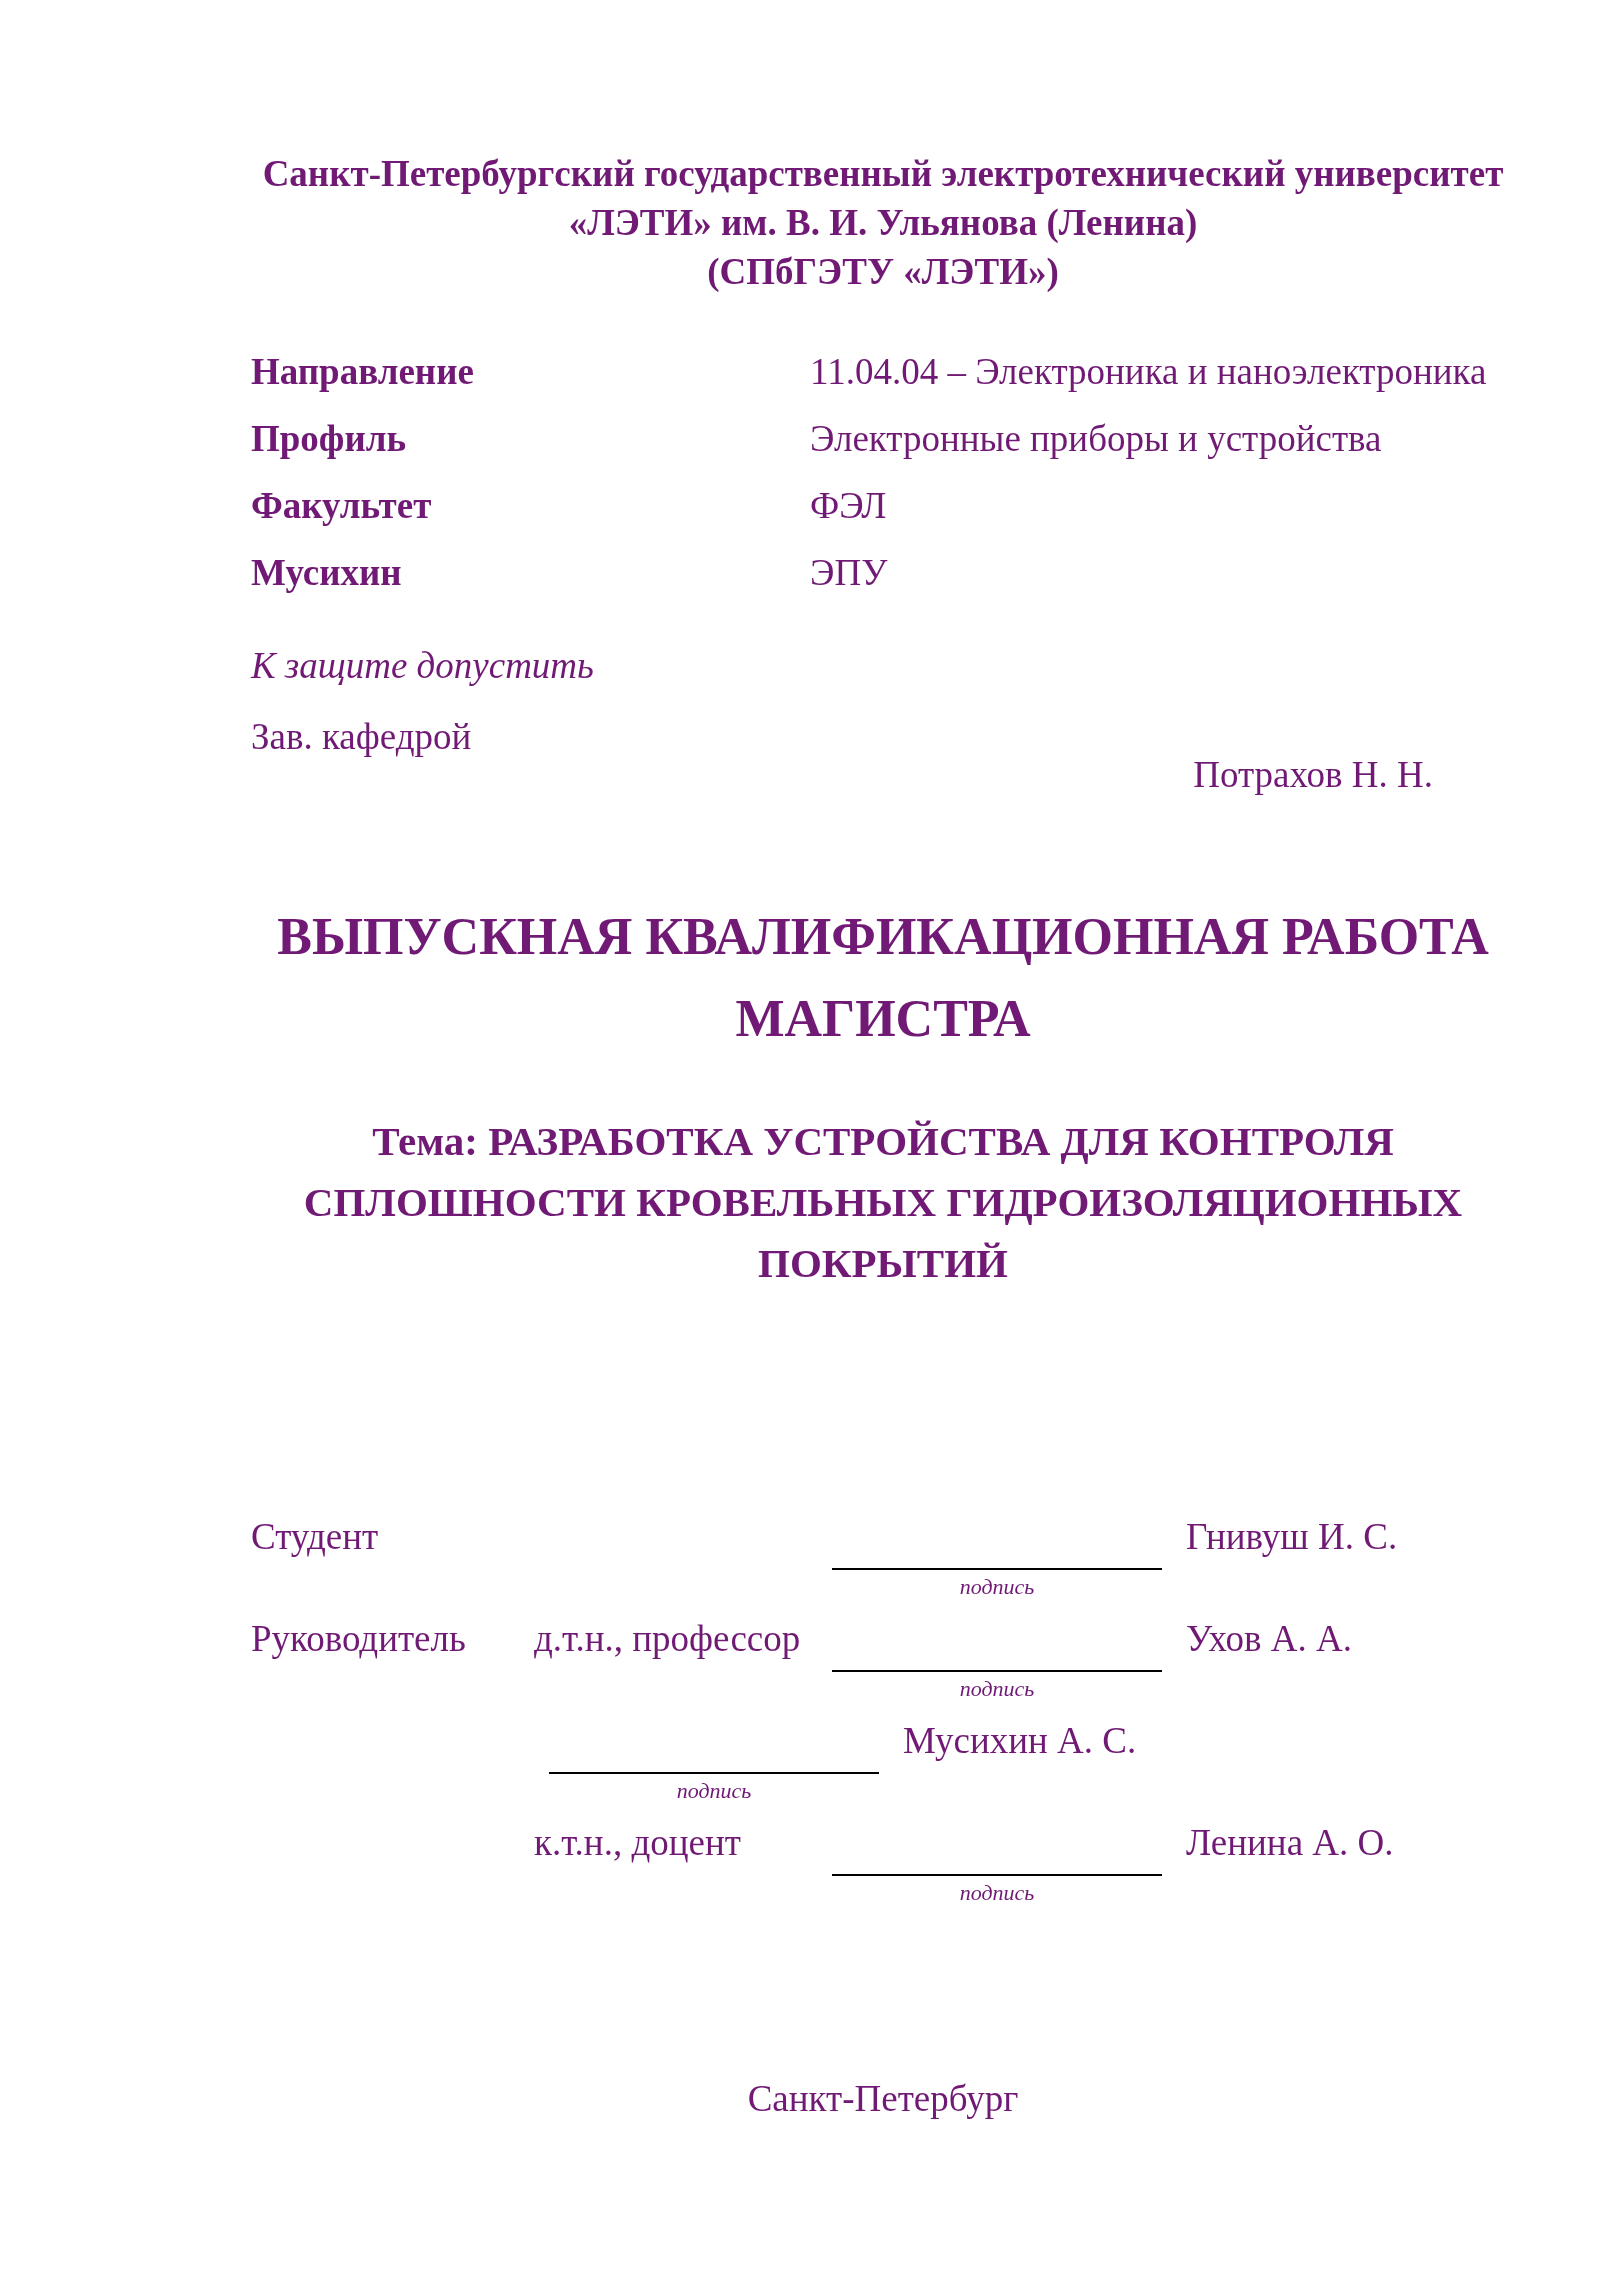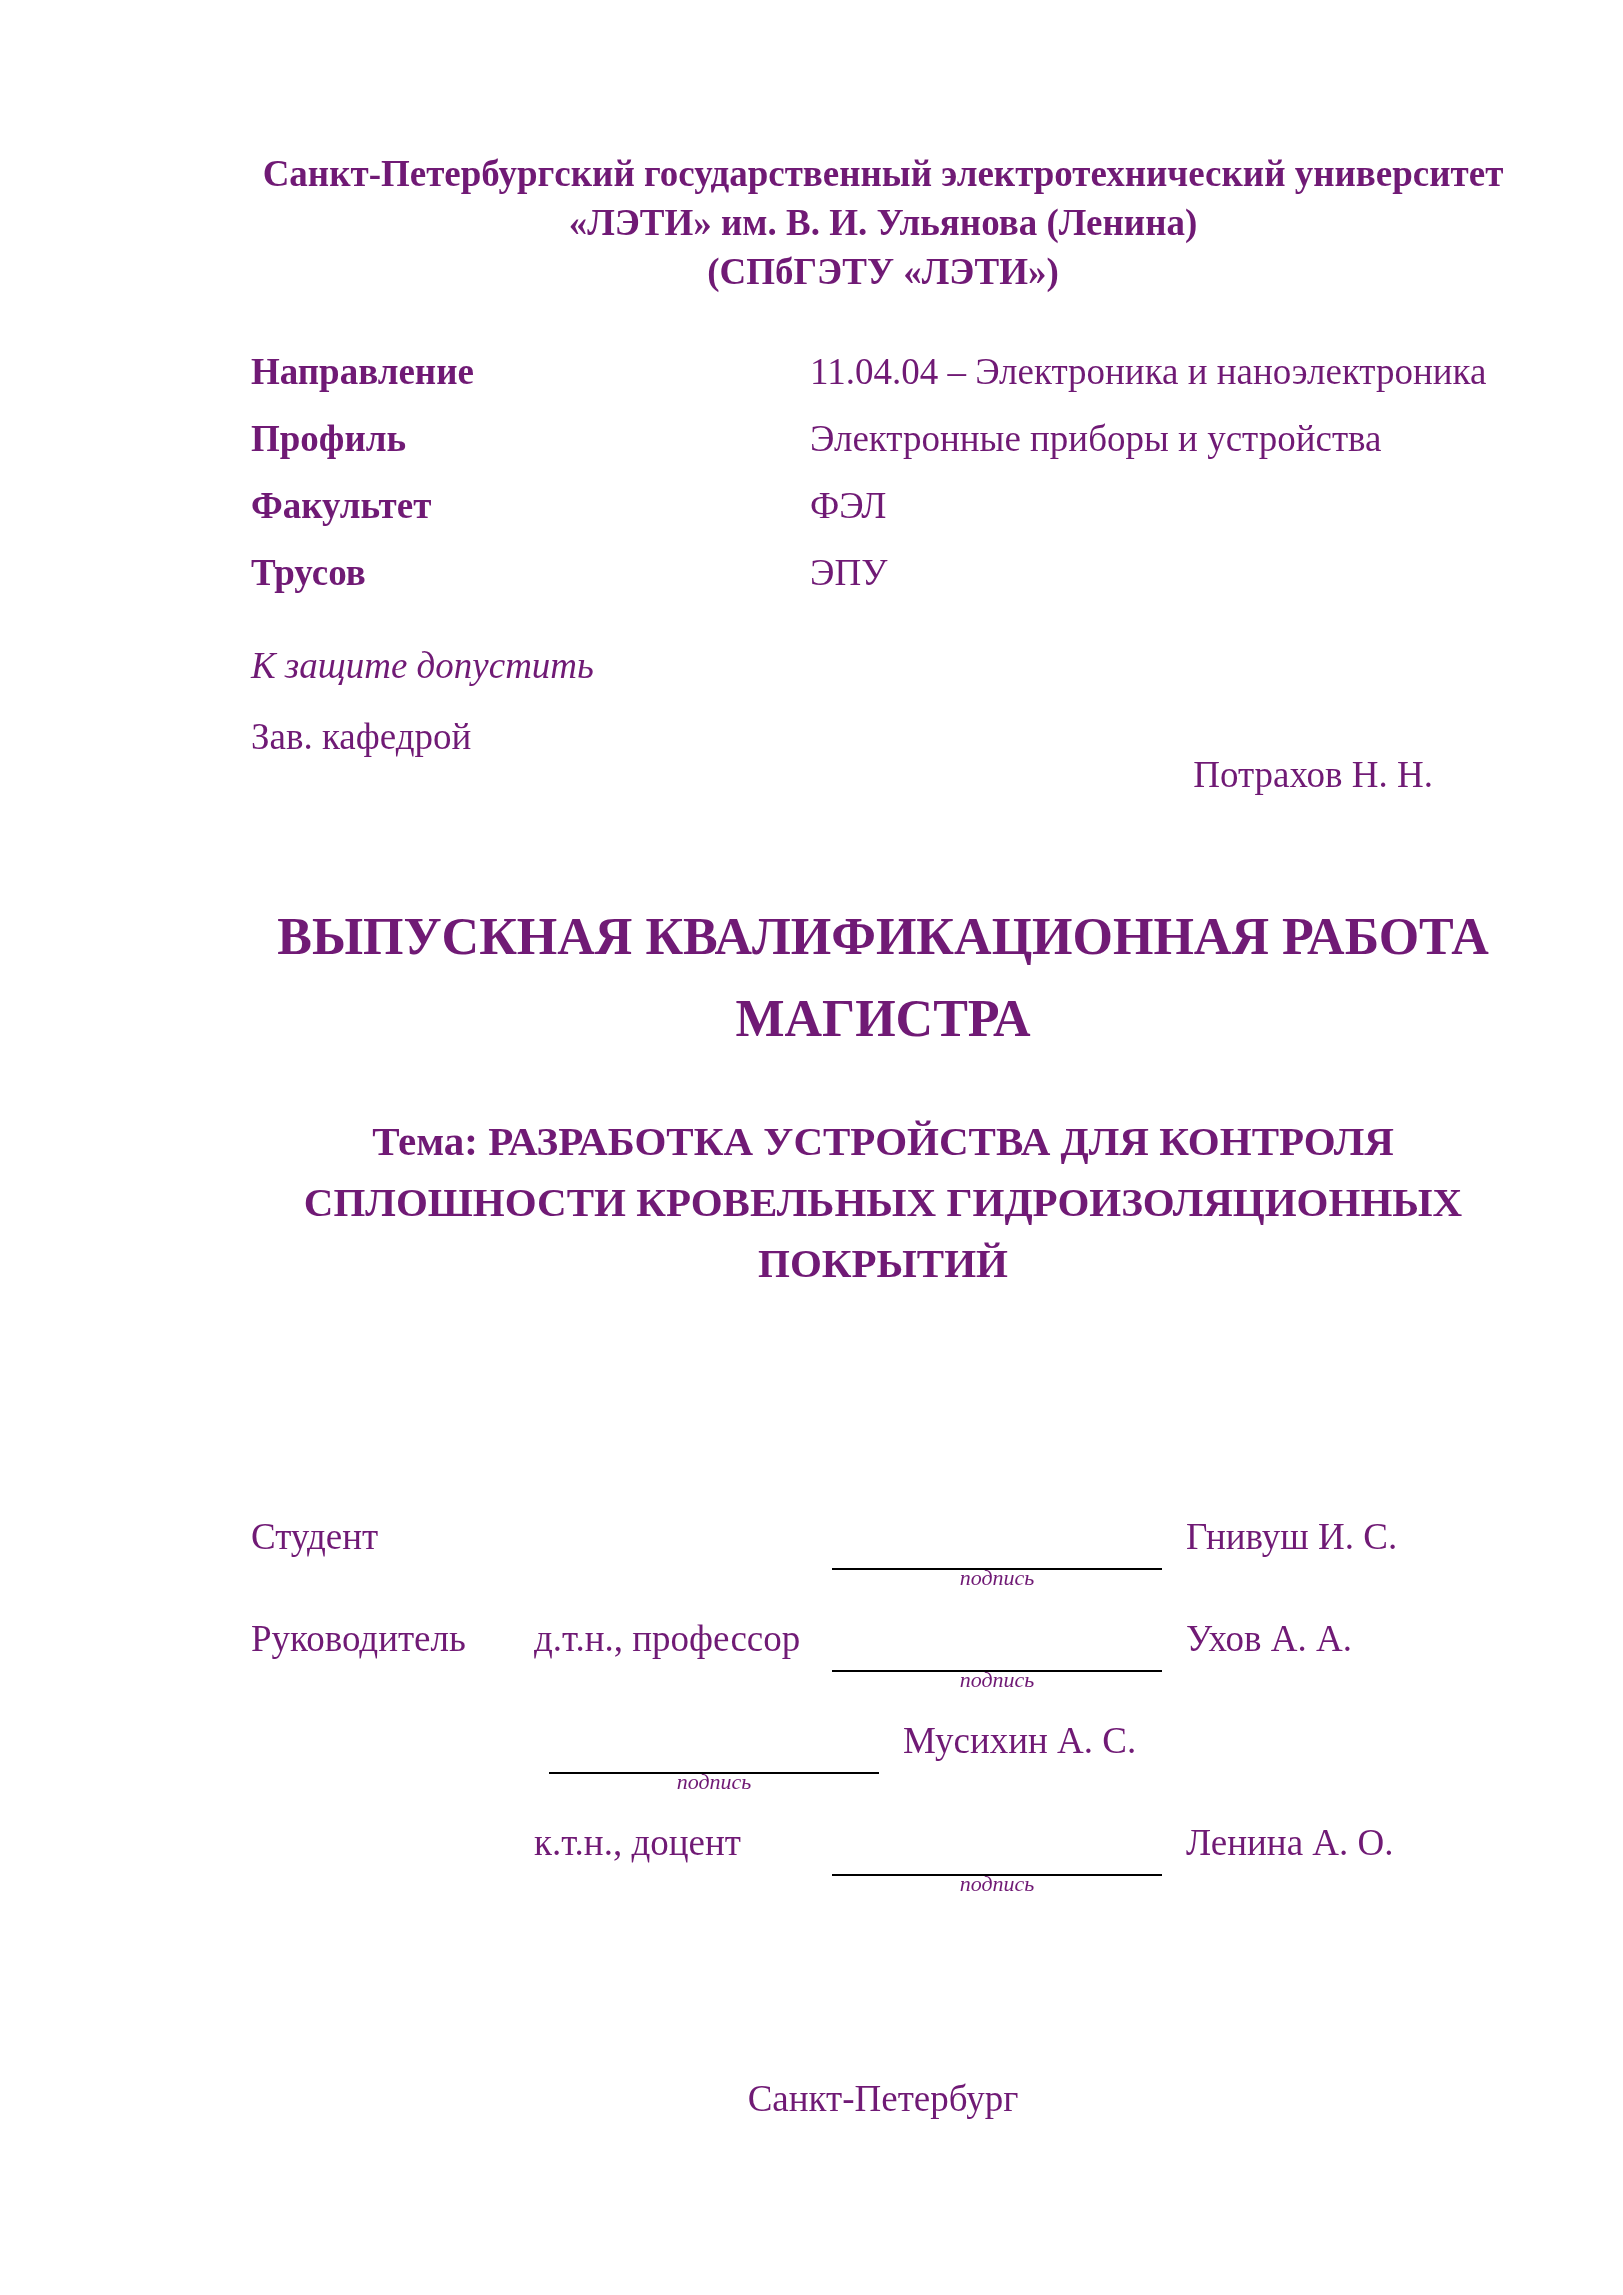--- a/index.html
+++ b/index.html
@@ -68,21 +68,21 @@
   .sig-role   { width: 283px; flex: 0 0 auto; }
   .sig-degree { width: 298px; flex: 0 0 auto; }
   .sig-line-wrap { width: 330px; flex: 0 0 auto; position: relative; }
   .sig-line {
     position: absolute;
     left: 0; right: 0; top: 50px;
     border-top: 2.4px solid #000000;
   }
   .sig-caption {
     position: absolute;
-    top: 48px; left: 0; right: 0;
+    top: 57px; left: 0; right: 0;
     text-align: center;
     font-style: italic;
     font-size: 22px;
     line-height: 23.6px;
   }
   .sig-name { margin-left: 24px; white-space: nowrap; }
 
   
   .footer {
     margin-top: 137px;
@@ -108,21 +108,21 @@
     </div>
     <div class="field-row">
       <span class="field-label">Профиль</span>
       <span class="field-value">Электронные приборы и устройства</span>
     </div>
     <div class="field-row">
       <span class="field-label">Факультет</span>
       <span class="field-value">ФЭЛ</span>
     </div>
     <div class="field-row">
-      <span class="field-label">Трусов</span>
+      <span class="field-label">Мусихин</span>
       <span class="field-value">ЭПУ</span>
     </div>
   </div>
 
   <div class="admission">
     <div class="admission-note">К защите допустить</div>
     <div class="admission-row">
       <span>Зав. кафедрой</span>
       <span class="admission-name">Потрахов Н. Н.</span>
     </div>

